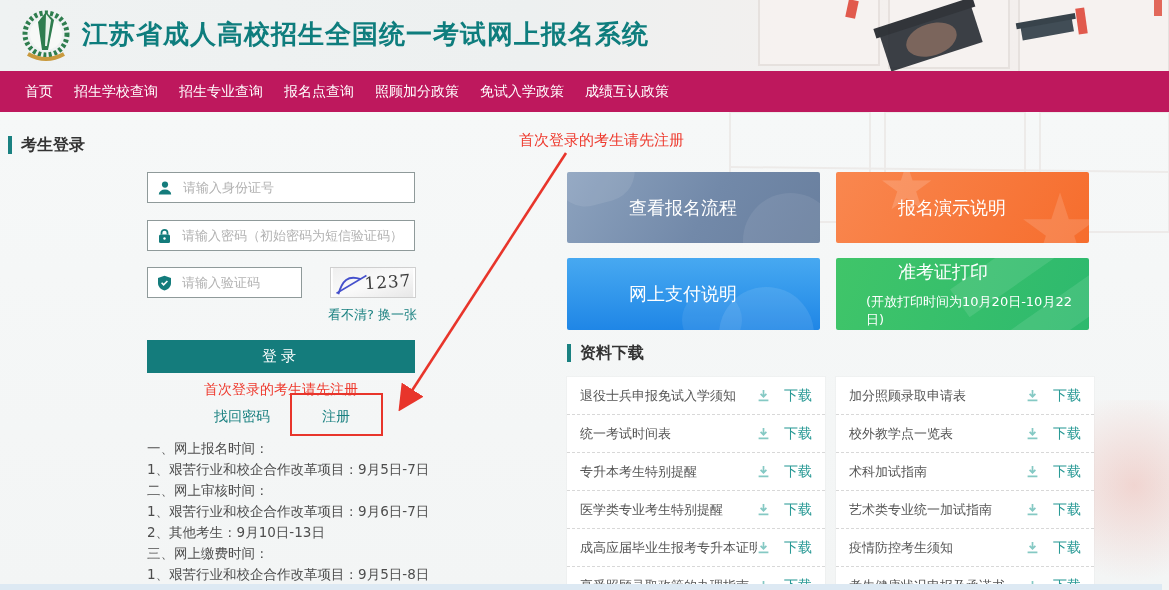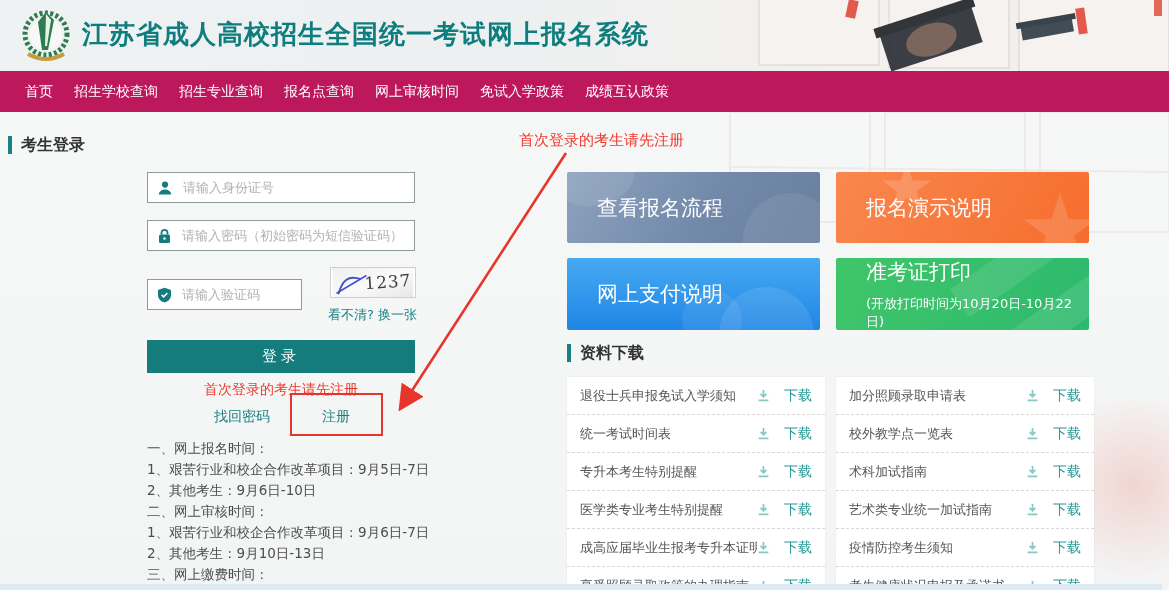--- a/index.html
+++ b/index.html
@@ -51,21 +51,21 @@
   .schedule{position:absolute;left:147px;top:438px;width:360px;font-size:13.5px;color:#4d4d4d;}
   .schedule div{line-height:21px;white-space:nowrap;}
 
   
   .annotation{position:absolute;left:519px;top:131px;font-size:15px;color:#ee392d;white-space:nowrap;}
   .arrow-svg{position:absolute;left:370px;top:148px;width:212px;height:282px;pointer-events:none;}
 
   
   .qbox{position:absolute;width:253px;color:#fff;overflow:hidden;cursor:pointer;border-radius:2px;
         display:flex;flex-direction:column;justify-content:center;padding-left:30px;box-sizing:border-box;}
-  .qbox .qlabel{font-size:21px;position:relative;z-index:2;}
+  .qbox .qlabel{font-size:18px;position:relative;z-index:2;margin-left:32px;}
   .qbox .qsub{font-size:13px;margin-top:9px;position:relative;z-index:2;}
   .q0{left:567px;top:172px;height:71px;}
   .q1{left:836px;top:172px;height:71px;}
   .q2{left:567px;top:258px;height:72px;}
   .q3{left:836px;top:258px;height:72px;}
   .theme-slate{background:linear-gradient(120deg,#8ca2be 0%,#7289a9 55%,#697f9e 100%);}
   .theme-slate::before{content:"";position:absolute;width:95px;height:95px;border-radius:50%;
                        background:rgba(255,255,255,.08);right:-18px;bottom:-45px;}
   .theme-slate::after{content:"";position:absolute;width:80px;height:60px;border-radius:40px;
                       background:rgba(255,255,255,.09);left:-12px;top:-28px;transform:rotate(-15deg);}
@@ -137,21 +137,21 @@
       <path d="M10 50 Q28 60 46 50" fill="none" stroke="#c99a3e" stroke-width="4"></path>
     </svg>
     <div class="site-title">江苏省成人高校招生全国统一考试网上报名系统</div>
   </div>
 
   <div class="nav" id="nav">
       <a class="nav-item">首页</a>
       <a class="nav-item">招生学校查询</a>
       <a class="nav-item">招生专业查询</a>
       <a class="nav-item">报名点查询</a>
-      <a class="nav-item">网上审核时间</a>
+      <a class="nav-item">照顾加分政策</a>
       <a class="nav-item">免试入学政策</a>
       <a class="nav-item">成绩互认政策</a>
     </div>
 
   <div class="main-bg"></div>
   <svg class="bg-windows" viewBox="0 0 479 240">
     <g stroke="#e7e1de" stroke-width="2" fill="none">
       <rect x="40" y="0" width="140" height="110"></rect>
         <rect x="195" y="0" width="140" height="115"></rect>
       <rect x="350" y="0" width="129" height="120"></rect>
@@ -172,21 +172,21 @@
 
   <div class="input-box" style="left:147px;top:220px;">
     <svg width="15" height="16" viewBox="0 0 15 16">
       <rect x="2" y="6.5" width="11" height="8.5" rx="1.5" fill="#147c7c"></rect>
       <path d="M4.5 6.5 V4.8 a3 3 0 0 1 6 0 V6.5" fill="none" stroke="#147c7c" stroke-width="1.8"></path>
       <circle cx="7.5" cy="10.5" r="1.2" fill="#fff"></circle>
     </svg>
     <input type="password" placeholder="请输入密码（初始密码为短信验证码）" style="">
   </div>
 
-  <div class="input-box" style="left:147px;top:267px;width:155px;margin-top:12px;">
+  <div class="input-box" style="left:147px;top:267px;width:155px;">
     <svg width="15" height="16" viewBox="0 0 15 16">
       <path d="M7.5 0.8 L14 3 V8 c0 4-3 6.5-6.5 7.5 C4 14.5 1 12 1 8 V3 z" fill="#147c7c"></path>
       <path d="M4.6 7.8 l2 2 3.8-3.8" fill="none" stroke="#fff" stroke-width="1.6"></path>
     </svg>
     <input type="text" placeholder="请输入验证码" style="">
   </div>
 
   <svg class="captcha-img" viewBox="0 0 86 31">
     <defs>
         <linearGradient id="cbg" x1="0" y1="0" x2="1" y2="1">
@@ -205,21 +205,20 @@
 
   <button class="login-btn">登录</button>
   <div class="first-note">首次登录的考生请先注册</div>
   <a class="forgot-link">找回密码</a>
   <a class="register-link">注册</a>
   <div class="register-box"></div>
 
   <div class="schedule" id="schedule">
       <div>一、网上报名时间：</div>
       <div>1、艰苦行业和校企合作改革项目：9月5日-7日</div>
-      <div>2、其他考生：9月6日-10日</div>
       <div>二、网上审核时间：</div>
       <div>1、艰苦行业和校企合作改革项目：9月6日-7日</div>
       <div>2、其他考生：9月10日-13日</div>
       <div>三、网上缴费时间：</div>
       <div>1、艰苦行业和校企合作改革项目：9月5日-8日</div>
     </div>
 
   <div class="annotation">首次登录的考生请先注册</div>
   <svg class="arrow-svg" viewBox="0 0 212 282">
     <defs>

